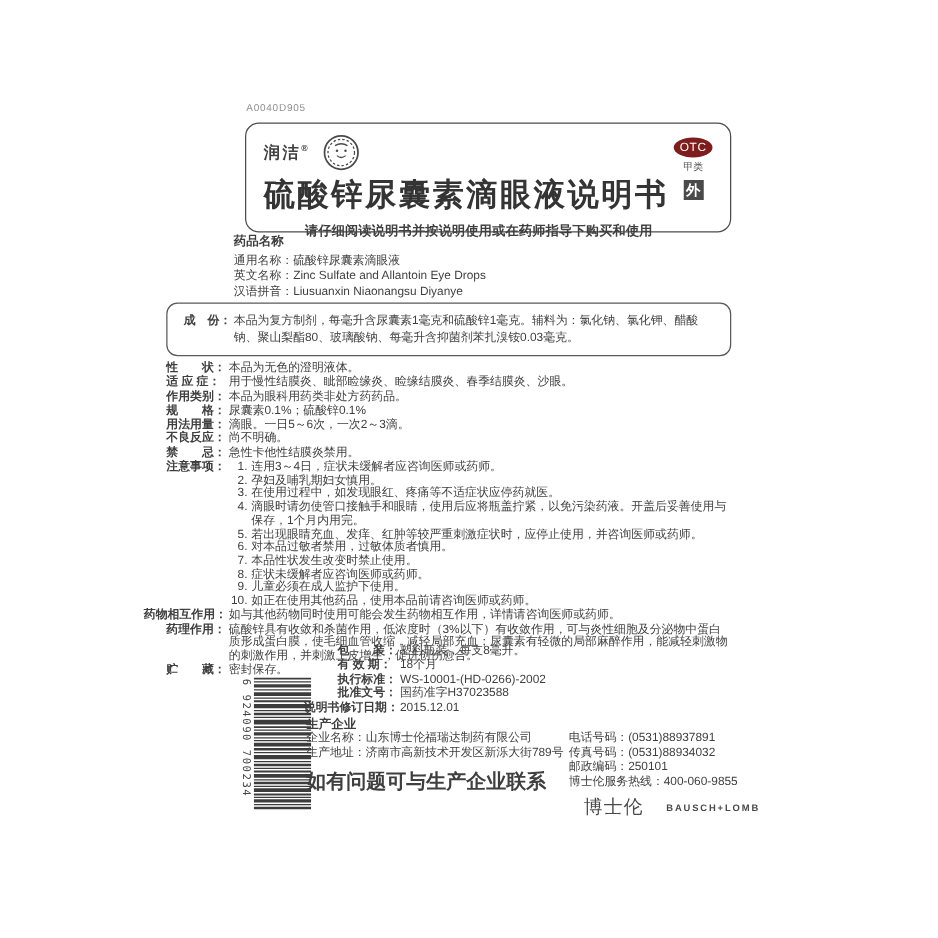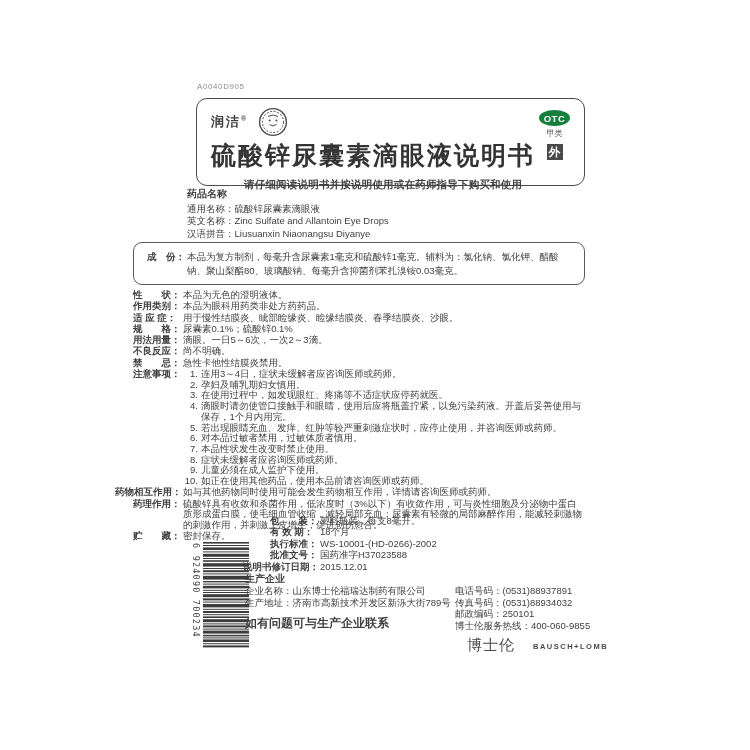--- a/index.html
+++ b/index.html
@@ -8,22 +8,22 @@
   .topcode{position:absolute;left:197px;top:82px;font-size:8px;color:#8f8f8f;letter-spacing:.6px;}
 
   
   .hbox{position:absolute;left:196px;top:98px;width:389px;height:88px;box-sizing:border-box;
         border:1.5px solid #4c4c4c;border-radius:11px;padding:7px 14px 6px 14px;}
   .brandrow{display:flex;align-items:flex-start;height:32px;}
   .brand{font-size:13px;font-weight:bold;letter-spacing:2px;margin-top:7px;white-space:nowrap;}
   .regmark{font-size:7px;vertical-align:super;}
   .logo{margin-left:10px;margin-top:1px;}
   .badges{position:absolute;right:14px;top:11px;display:flex;flex-direction:column;align-items:center;}
-  .otc{width:31px;height:16px;background:#15803d;border-radius:50%;color:#fff;font-size:9.5px;
-       font-weight:bold;display:flex;align-items:center;justify-content:center;letter-spacing:.5px;}
+  .otc{width:31px;height:16px;background:#7f1d1d;border-radius:50%;color:#fff;font-size:9.5px;
+       font-weight:normal;display:flex;align-items:center;justify-content:center;letter-spacing:.5px;}
   .otcclass{font-size:8px;margin-top:2px;color:#555;}
   .ext{width:16px;height:16px;background:#4a4a4a;color:#fff;font-size:11.5px;font-weight:bold;
        display:flex;align-items:center;justify-content:center;margin-top:5px;}
   .title{font-size:25px;font-weight:bold;letter-spacing:2px;white-space:nowrap;margin-top:1px;color:#343434;}
   .subtitle{font-size:10.5px;font-weight:bold;margin-top:6px;letter-spacing:.2px;white-space:nowrap;margin-left:33px;}
 
   
   .names{position:absolute;left:187px;top:188px;font-size:9.5px;line-height:12.5px;white-space:nowrap;}
   .names .h{font-size:10px;font-weight:bold;margin-bottom:2px;}
 
@@ -52,21 +52,21 @@
   
   .bc-bars{position:absolute;left:203px;top:542px;}
   .bc-digits{position:absolute;left:201px;top:543px;width:106px;font-family:"DejaVu Sans Mono",monospace;
              font-size:8.5px;color:#444;letter-spacing:1.2px;transform:rotate(90deg);
              transform-origin:left top;white-space:nowrap;}
 
   
   .manuh{position:absolute;left:245px;top:572px;font-size:10px;font-weight:bold;}
   .manuL{position:absolute;left:245px;top:585px;font-size:9.5px;line-height:11.5px;white-space:nowrap;}
   .manuR{position:absolute;left:455px;top:585px;font-size:9.5px;line-height:11.5px;white-space:nowrap;}
-  .contact{position:absolute;left:245px;top:615px;font-size:12px;font-weight:bold;}
+  .contact{position:absolute;left:245px;top:615px;font-size:16px;font-weight:bold;}
 
   
   .blogo{position:absolute;left:467px;top:636px;display:flex;align-items:flex-start;gap:16px;}
   .blogo .cn{font-size:15px;letter-spacing:1px;color:#4a4a4a;}
   .blogo .en{font-size:7.5px;font-weight:bold;letter-spacing:1.5px;margin-left:2px;margin-top:6px;color:#4a4a4a;}
 </style>
 </head>
 <body>
 
 <div class="sheet">
@@ -105,26 +105,26 @@
     <span class="lbl">成　份：</span>
     <span>本品为复方制剂，每毫升含尿囊素1毫克和硫酸锌1毫克。辅料为：氯化钠、氯化钾、醋酸钠、聚山梨酯80、玻璃酸钠、每毫升含抑菌剂苯扎溴铵0.03毫克。</span>
   </div>
 
   <div class="bodyblk">
     <div class="row">
         <span class="lbl">性　　状：</span>
         <span class="val">本品为无色的澄明液体。</span>
       </div>
     <div class="row">
+        <span class="lbl">适 应 症：</span>
+        <span class="val">用于慢性结膜炎、眦部睑缘炎、睑缘结膜炎、春季结膜炎、沙眼。</span>
+      </div>
+    <div class="row">
         <span class="lbl">作用类别：</span>
         <span class="val">本品为眼科用药类非处方药药品。</span>
-      </div>
-    <div class="row">
-        <span class="lbl">适 应 症：</span>
-        <span class="val">用于慢性结膜炎、眦部睑缘炎、睑缘结膜炎、春季结膜炎、沙眼。</span>
       </div>
     <div class="row">
         <span class="lbl">规　　格：</span>
         <span class="val">尿囊素0.1%；硫酸锌0.1%</span>
       </div>
     <div class="row">
         <span class="lbl">用法用量：</span>
         <span class="val">滴眼。一日5～6次，一次2～3滴。</span>
       </div>
     <div class="row">

